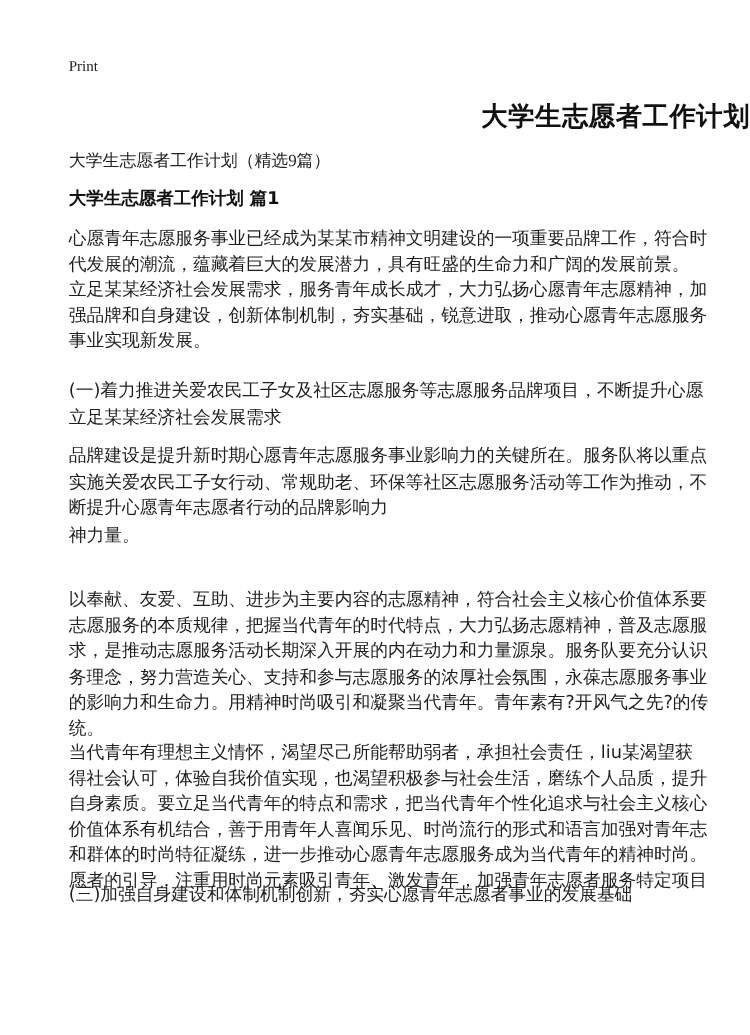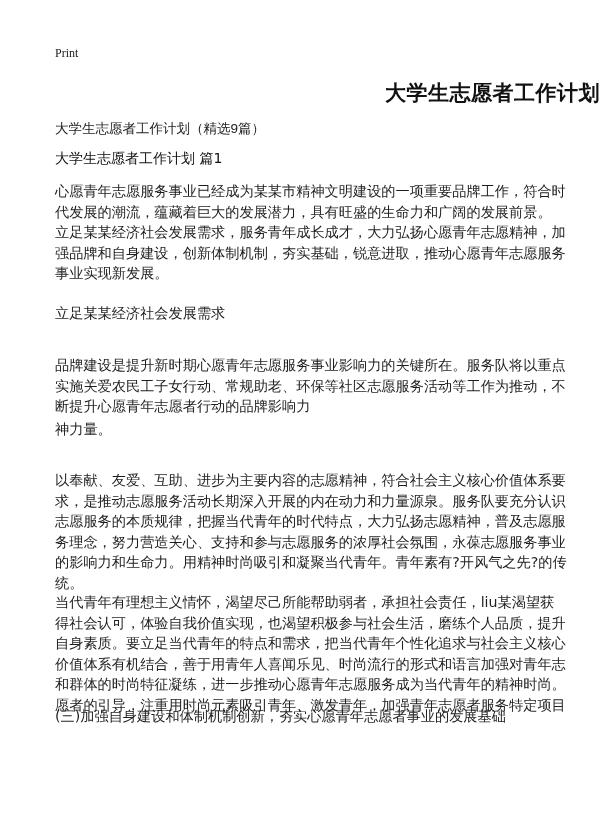--- a/index.html
+++ b/index.html
@@ -1,21 +1,21 @@
 <!DOCTYPE html>
 <html><head>
 <meta charset="utf-8">
 <style>
   html, body { margin: 0; padding: 0; background: #ffffff; }
   body { width: 600px; height: 828px; overflow: hidden; position: relative; color: #1a1a1a; }
   .page { position: absolute; left: 0; top: 0; width: 480px; height: 828px; }
   .print-label { position: absolute; left: 55px; top: 46px; font-family: "Liberation Serif", serif; font-size: 12px; color: #222; }
   .doc-title { position: absolute; left: 0; width: 600px; top: 79px; text-align: right; font-family: "DejaVu Sans", sans-serif; font-size: 21px; font-weight: bold; color: #111; letter-spacing: 0.5px; }
-  .subtitle { position: absolute; left: 55px; top: 120px; font-family: Liberation Sans, sans-serif; font-size: 13.5px; color: #222; text-align: right; }
-  .section-heading { position: absolute; left: 55px; top: 150px; font-family: "DejaVu Sans", sans-serif; font-size: 14px; font-weight: normal; color: #111; }
+  .subtitle { position: absolute; left: 55px; top: 120px; font-family: Liberation Serif, serif; font-size: 13.5px; color: #222; text-align: right; }
+  .section-heading { position: absolute; left: 55px; top: 150px; font-family: "DejaVu Sans", sans-serif; font-size: 14px; font-weight: bold; color: #111; }
   .para { position: absolute; left: 55px; width: 480px; font-family: "DejaVu Sans", sans-serif; font-size: 14.2px; line-height: 20.5px; color: #1e1e1e; margin: 0; }
   .para span { display: block; white-space: nowrap; }
 </style>
 </head>
 <body>
 
 <div class="page">
   <div class="print-label">Print</div>
   <div class="doc-title">大学生志愿者工作计划</div>
   <div class="subtitle">大学生志愿者工作计划（精选9篇）</div>
@@ -23,37 +23,38 @@
 
   <div class="para" style="top:181px">
     <span>心愿青年志愿服务事业已经成为某某市精神文明建设的一项重要品牌工作，符合时</span>
     <span>代发展的潮流，蕴藏着巨大的发展潜力，具有旺盛的生命力和广阔的发展前景。</span>
     <span>立足某某经济社会发展需求，服务青年成长成才，大力弘扬心愿青年志愿精神，加</span>
     <span>强品牌和自身建设，创新体制机制，夯实基础，锐意进取，推动心愿青年志愿服务</span>
     <span>事业实现新发展。</span>
   </div>
 
   <div class="para" style="top:303px">
+    <span>(一)着力推进关爱农民工子女及社区志愿服务等志愿服务品牌项目，不断提升心愿</span>
     <span>立足某某经济社会发展需求</span>
   </div>
 
   <div class="para" style="top:355px">
     <span>品牌建设是提升新时期心愿青年志愿服务事业影响力的关键所在。服务队将以重点</span>
     <span>实施关爱农民工子女行动、常规助老、环保等社区志愿服务活动等工作为推动，不</span>
     <span>断提升心愿青年志愿者行动的品牌影响力</span>
   </div>
 
   <div class="para" style="top:419px">
     <span>神力量。</span>
   </div>
 
   <div class="para" style="top:470px">
     <span>以奉献、友爱、互助、进步为主要内容的志愿精神，符合社会主义核心价值体系要</span>
+    <span>志愿服务的本质规律，把握当代青年的时代特点，大力弘扬志愿精神，普及志愿服</span>
     <span>求，是推动志愿服务活动长期深入开展的内在动力和力量源泉。服务队要充分认识</span>
-    <span>志愿服务的本质规律，把握当代青年的时代特点，大力弘扬志愿精神，普及志愿服</span>
     <span>务理念，努力营造关心、支持和参与志愿服务的浓厚社会氛围，永葆志愿服务事业</span>
     <span>的影响力和生命力。用精神时尚吸引和凝聚当代青年。青年素有?开风气之先?的传</span>
     <span>统。</span>
   </div>
 
   <div class="para" style="top:592px">
     <span>当代青年有理想主义情怀，渴望尽己所能帮助弱者，承担社会责任，liu某渴望获</span>
     <span>得社会认可，体验自我价值实现，也渴望积极参与社会生活，磨练个人品质，提升</span>
     <span>自身素质。要立足当代青年的特点和需求，把当代青年个性化追求与社会主义核心</span>
     <span>价值体系有机结合，善于用青年人喜闻乐见、时尚流行的形式和语言加强对青年志</span>

